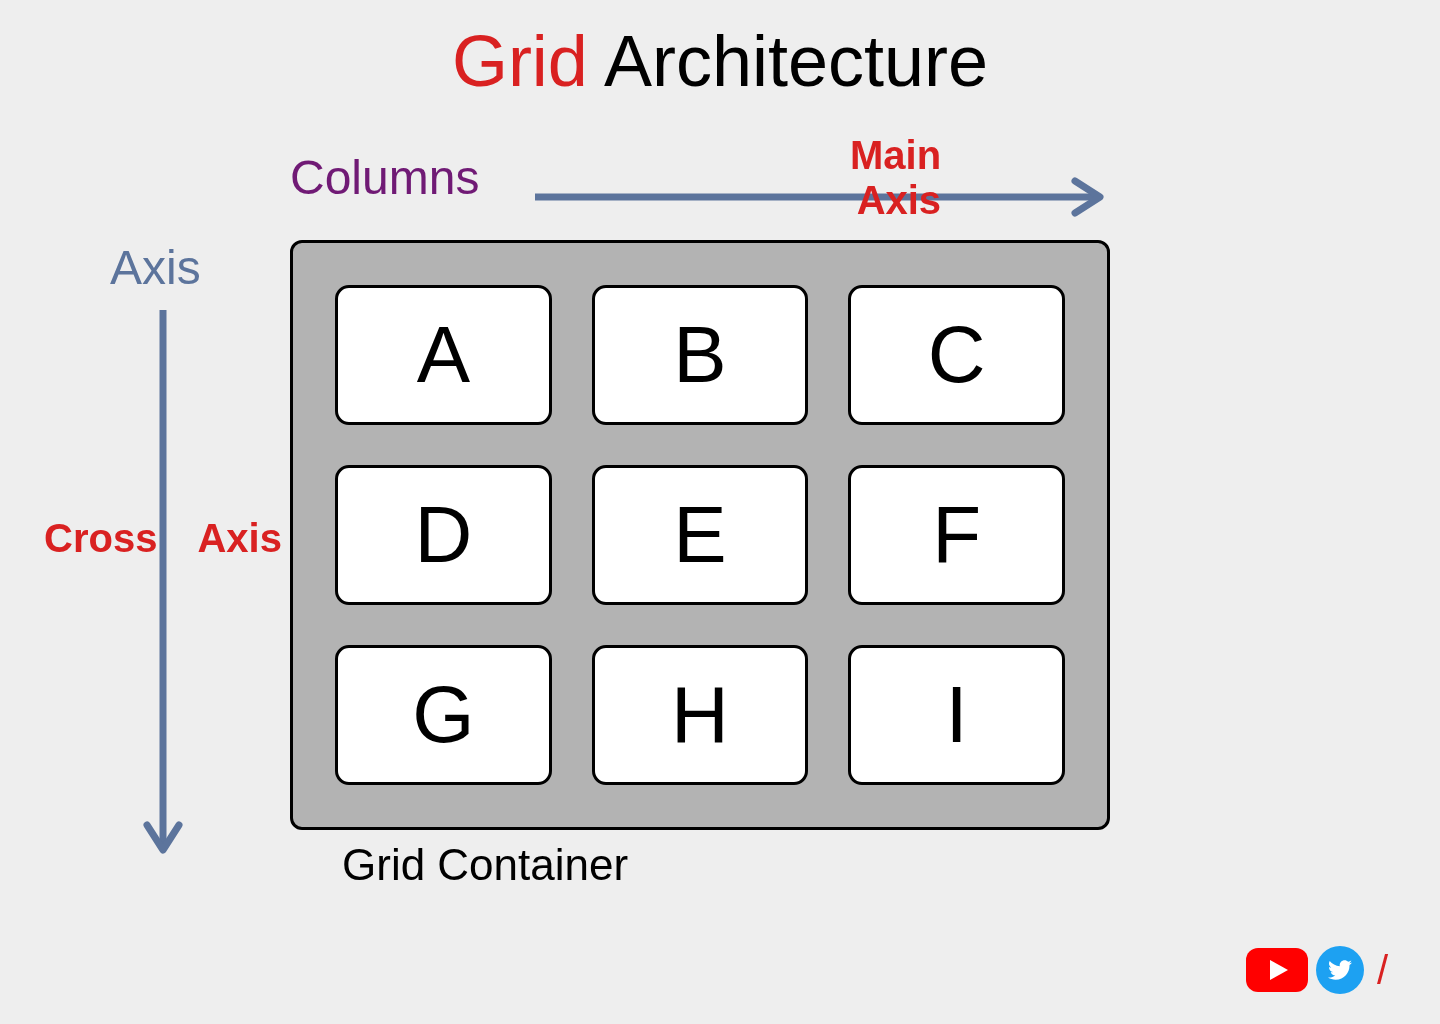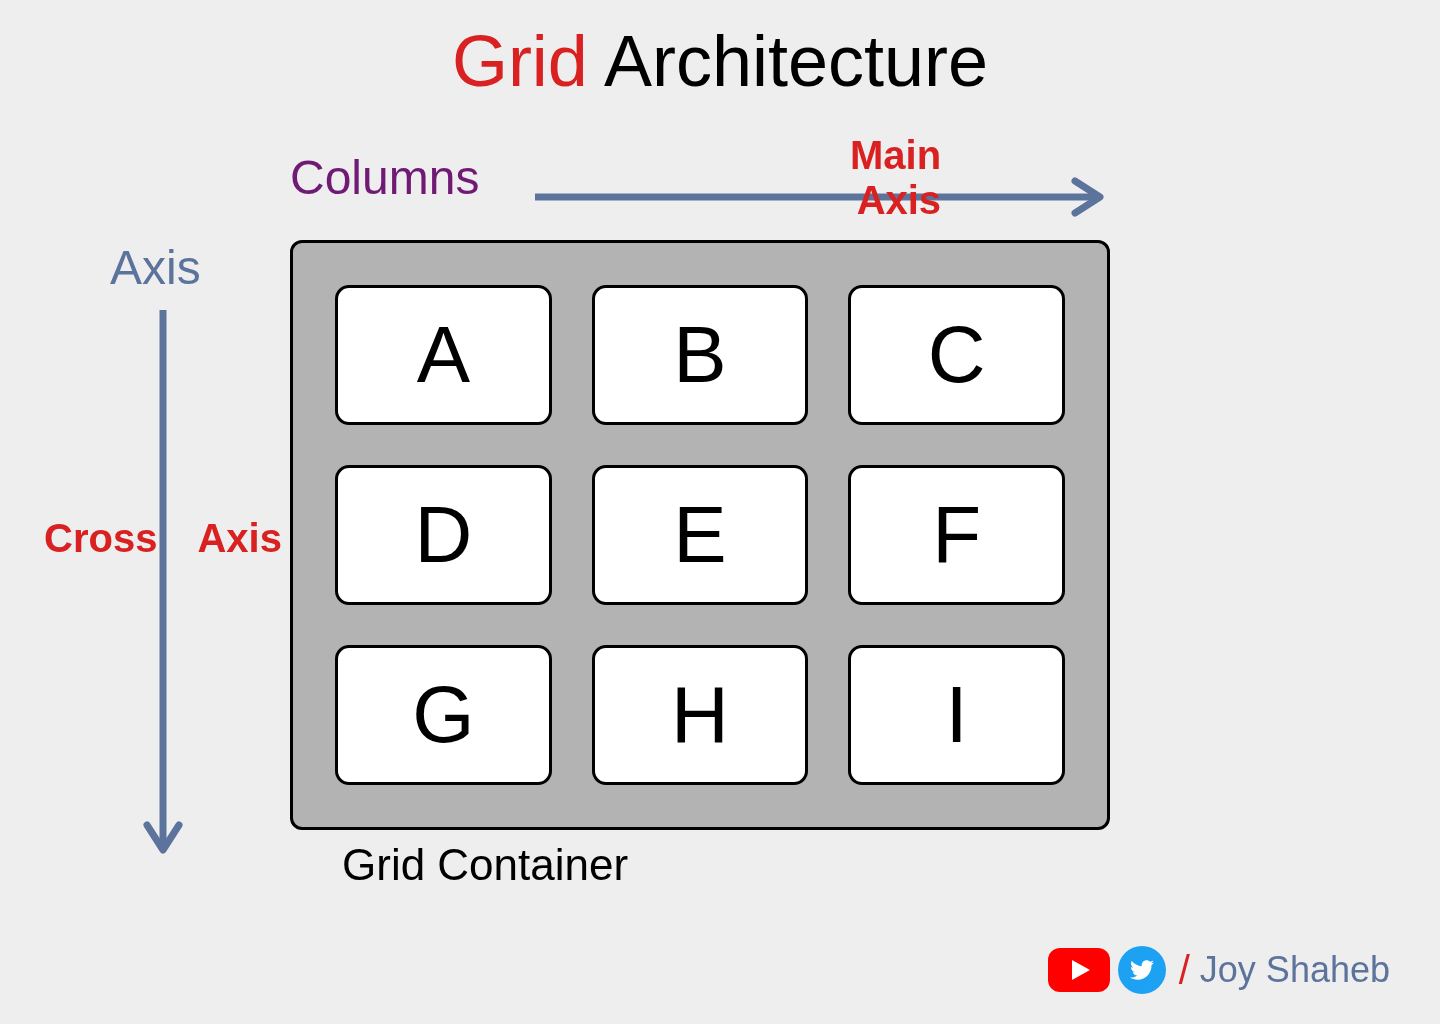--- a/index.html
+++ b/index.html
@@ -210,14 +210,13 @@
 <div class="credits">
   <svg class="youtube-icon" viewBox="0 0 62 44">
     <rect x="0" y="0" width="62" height="44" rx="12" ry="12" fill="#ff0000"></rect>
     <polygon points="24,12 24,32 42,22" fill="#fff"></polygon>
   </svg>
   <svg class="twitter-icon" viewBox="0 0 48 48">
     <circle cx="24" cy="24" r="24" fill="#1da1f2"></circle>
     <path d="M36 16.5c-.9.4-1.8.7-2.8.8 1-.6 1.8-1.6 2.1-2.7-.9.6-2 1-3.1 1.2-.9-1-2.2-1.6-3.6-1.6-2.7 0-4.9 2.2-4.9 4.9 0 .4 0 .8.1 1.1-4.1-.2-7.7-2.2-10.1-5.1-.4.7-.7 1.6-.7 2.5 0 1.7.9 3.2 2.2 4.1-.8 0-1.6-.2-2.2-.6v.1c0 2.4 1.7 4.4 3.9 4.8-.4.1-.8.2-1.3.2-.3 0-.6 0-.9-.1.6 2 2.4 3.4 4.6 3.4-1.7 1.3-3.8 2.1-6.1 2.1-.4 0-.8 0-1.2-.1 2.2 1.4 4.8 2.2 7.5 2.2 9 0 14-7.5 14-14v-.6c1-.7 1.8-1.6 2.5-2.6z" fill="#fff"></path>
   </svg>
   <span class="credits-slash">/</span>
-  <span class="credits-text">Joy Shaheb</span>
 </div>
 
 </body></html>

